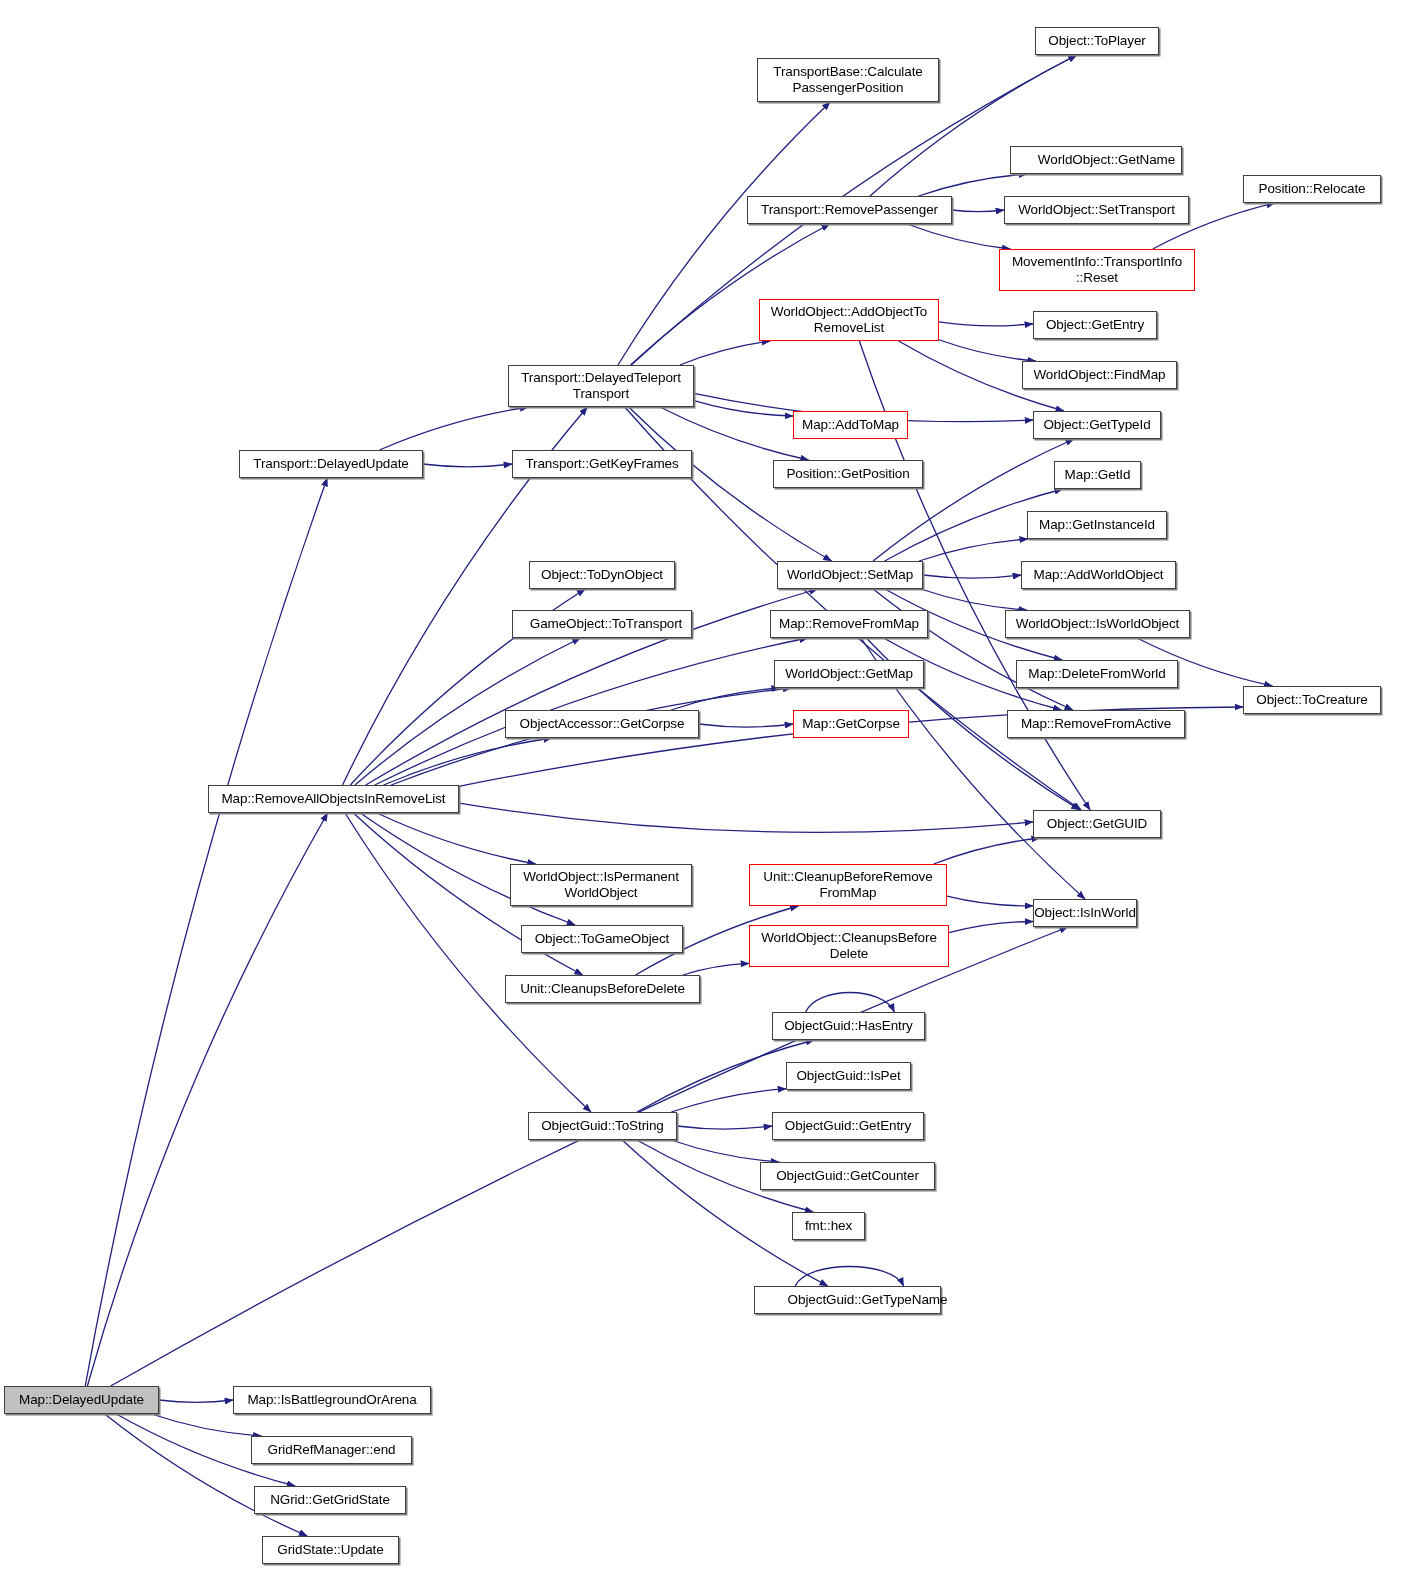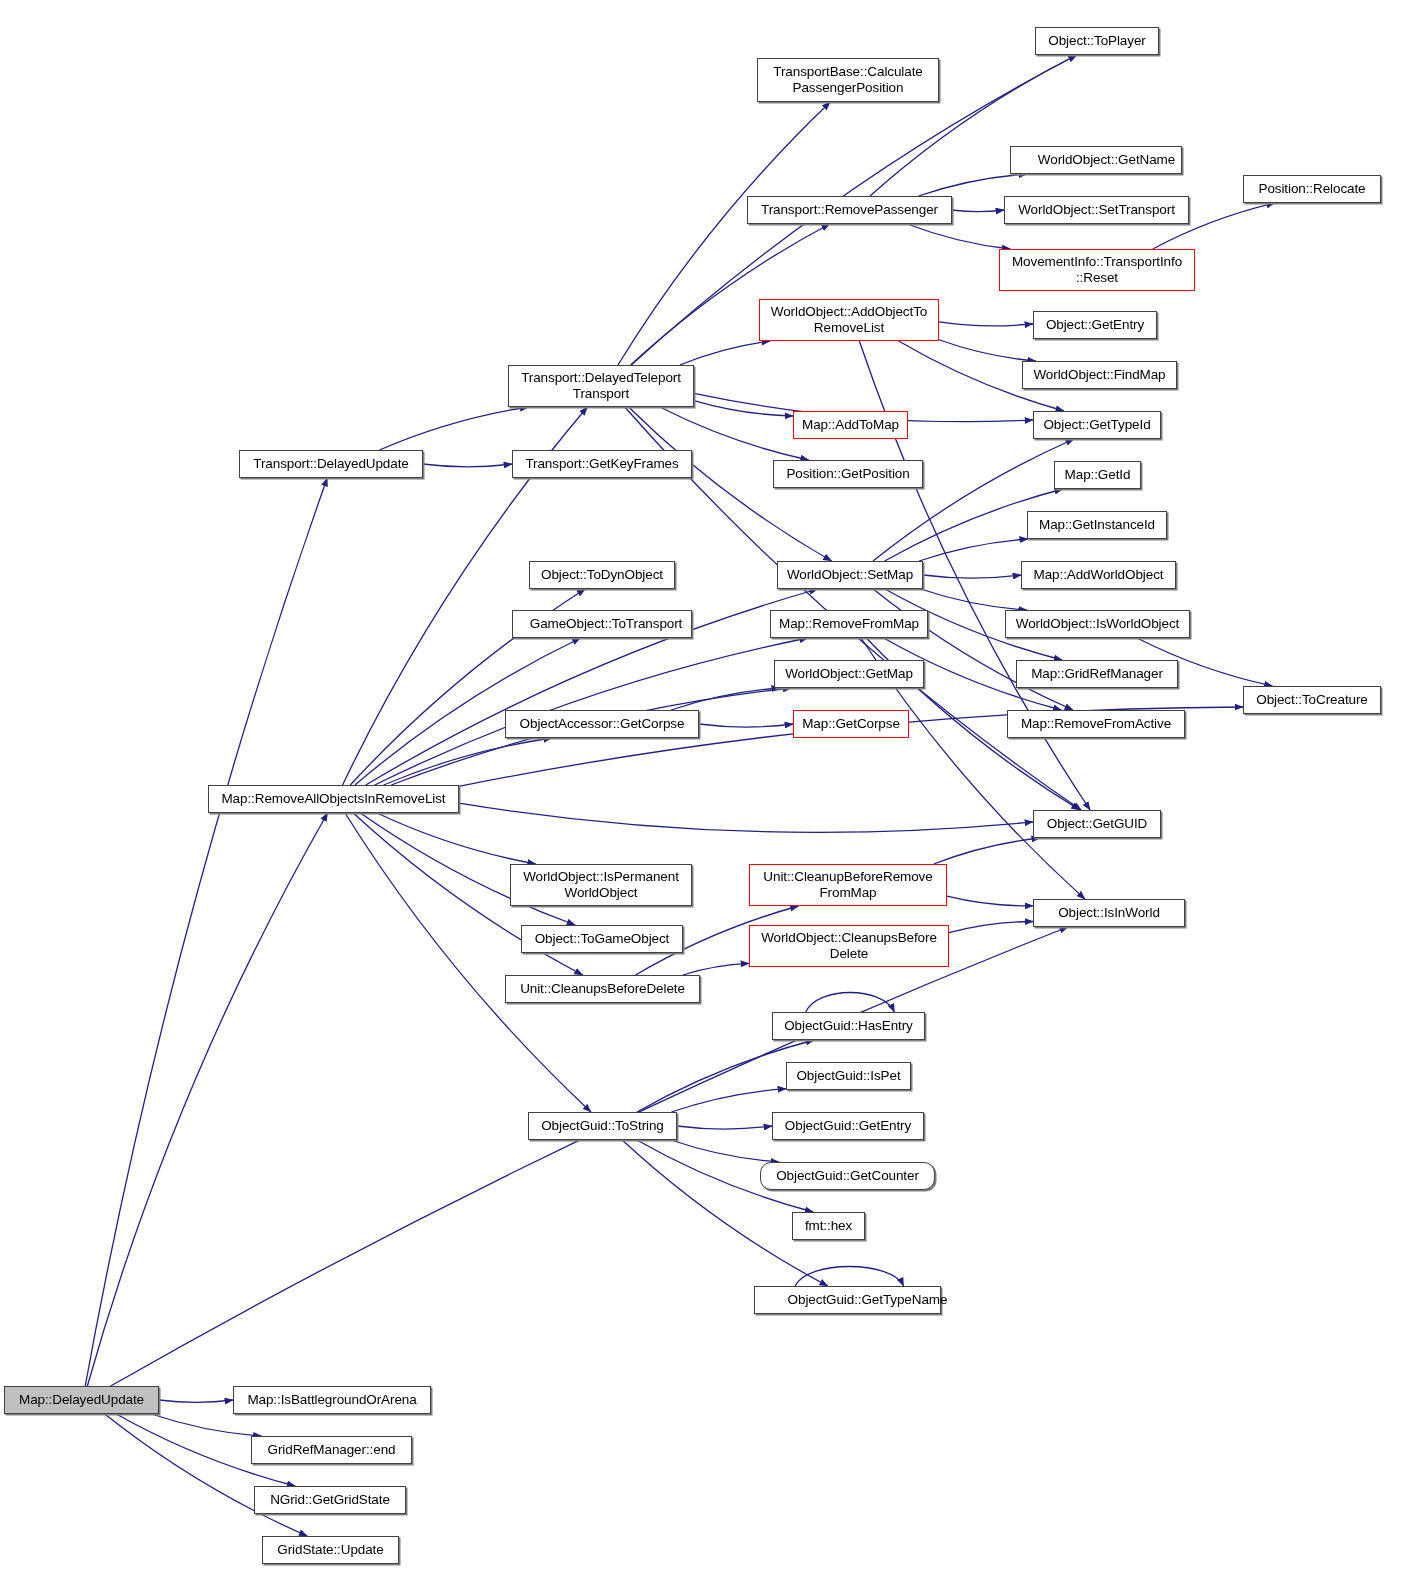--- a/index.html
+++ b/index.html
@@ -115,42 +115,42 @@
       <div class="node" style="left: 512px; top: 450px; width: 180px; height: 28px;">Transport::GetKeyFrames</div>
       <div class="node" style="left: 773px; top: 460px; width: 150px; height: 28px;">Position::GetPosition</div>
       <div class="node" style="left: 1054px; top: 461px; width: 87px; height: 28px;">Map::GetId</div>
       <div class="node" style="left: 1027px; top: 511px; width: 140px; height: 28px;">Map::GetInstanceId</div>
       <div class="node" style="left: 777px; top: 561px; width: 146px; height: 28px;">WorldObject::SetMap</div>
       <div class="node" style="left: 1021px; top: 561px; width: 155px; height: 28px;">Map::AddWorldObject</div>
       <div class="node" style="left: 529px; top: 561px; width: 146px; height: 28px;">Object::ToDynObject</div>
       <div class="node" style="left: 1005px; top: 610px; width: 185px; height: 28px;">WorldObject::IsWorldObject</div>
       <div class="node" style="left: 512px; top: 610px; width: 180px; height: 28px; padding-left: 8px;">GameObject::ToTransport</div>
       <div class="node" style="left: 770px; top: 610px; width: 158px; height: 28px;">Map::RemoveFromMap</div>
-      <div class="node" style="left: 1016px; top: 660px; width: 162px; height: 28px;">Map::GridRefManager</div>
+      <div class="node" style="left: 1016px; top: 660px; width: 162px; height: 28px;">Map::DeleteFromWorld</div>
       <div class="node" style="left: 774px; top: 660px; width: 150px; height: 28px;">WorldObject::GetMap</div>
       <div class="node" style="left: 1243px; top: 686px; width: 138px; height: 28px;">Object::ToCreature</div>
       <div class="node" style="left: 505px; top: 710px; width: 194px; height: 28px;">ObjectAccessor::GetCorpse</div>
       <div class="node red" style="left: 793px; top: 710px; width: 116px; height: 28px;">Map::GetCorpse</div>
       <div class="node" style="left: 1007px; top: 710px; width: 178px; height: 28px; text-align: right;">Map::RemoveFromActive</div>
       <div class="node" style="left: 208px; top: 785px; width: 251px; height: 28px;">Map::RemoveAllObjectsInRemoveList</div>
       <div class="node" style="left: 1033px; top: 810px; width: 128px; height: 28px;">Object::GetGUID</div>
       <div class="node red" style="left: 749px; top: 864px; width: 198px; height: 42px;">Unit::CleanupBeforeRemove
 FromMap</div>
       <div class="node" style="left: 510px; top: 864px; width: 182px; height: 42px;">WorldObject::IsPermanent
 WorldObject</div>
-      <div class="node" style="left: 1033px; top: 899px; width: 152px; height: 28px;">Object::IsInWorld</div>
+      <div class="node" style="left: 1033px; top: 899px; width: 104px; height: 28px;">Object::IsInWorld</div>
       <div class="node" style="left: 521px; top: 925px; width: 162px; height: 28px;">Object::ToGameObject</div>
       <div class="node red" style="left: 749px; top: 925px; width: 200px; height: 42px;">WorldObject::CleanupsBefore
 Delete</div>
       <div class="node" style="left: 505px; top: 975px; width: 195px; height: 28px;">Unit::CleanupsBeforeDelete</div>
       <div class="node" style="left: 772px; top: 1012px; width: 153px; height: 28px;">ObjectGuid::HasEntry</div>
       <div class="node" style="left: 786px; top: 1062px; width: 125px; height: 28px;">ObjectGuid::IsPet</div>
       <div class="node" style="left: 772px; top: 1112px; width: 152px; height: 28px;">ObjectGuid::GetEntry</div>
       <div class="node" style="left: 528px; top: 1112px; width: 149px; height: 28px;">ObjectGuid::ToString</div>
-      <div class="node" style="left: 760px; top: 1162px; width: 175px; height: 28px; border-radius: 11px;">ObjectGuid::GetCounter</div>
+      <div class="node" style="left: 760px; top: 1162px; width: 175px; height: 28px;">ObjectGuid::GetCounter</div>
       <div class="node" style="left: 792px; top: 1212px; width: 73px; height: 28px;">fmt::hex</div>
       <div class="node" style="left: 754px; top: 1286px; width: 187px; height: 28px; padding-left: 40px;">ObjectGuid::GetTypeName</div>
       <div class="node cur" style="left: 4px; top: 1386px; width: 155px; height: 28px;">Map::DelayedUpdate</div>
       <div class="node" style="left: 233px; top: 1386px; width: 198px; height: 28px;">Map::IsBattlegroundOrArena</div>
       <div class="node" style="left: 251px; top: 1436px; width: 161px; height: 28px;">GridRefManager::end</div>
       <div class="node" style="left: 254px; top: 1486px; width: 152px; height: 28px;">NGrid::GetGridState</div>
       <div class="node" style="left: 262px; top: 1536px; width: 137px; height: 28px;">GridState::Update</div>
     </div>
 </div>
 

